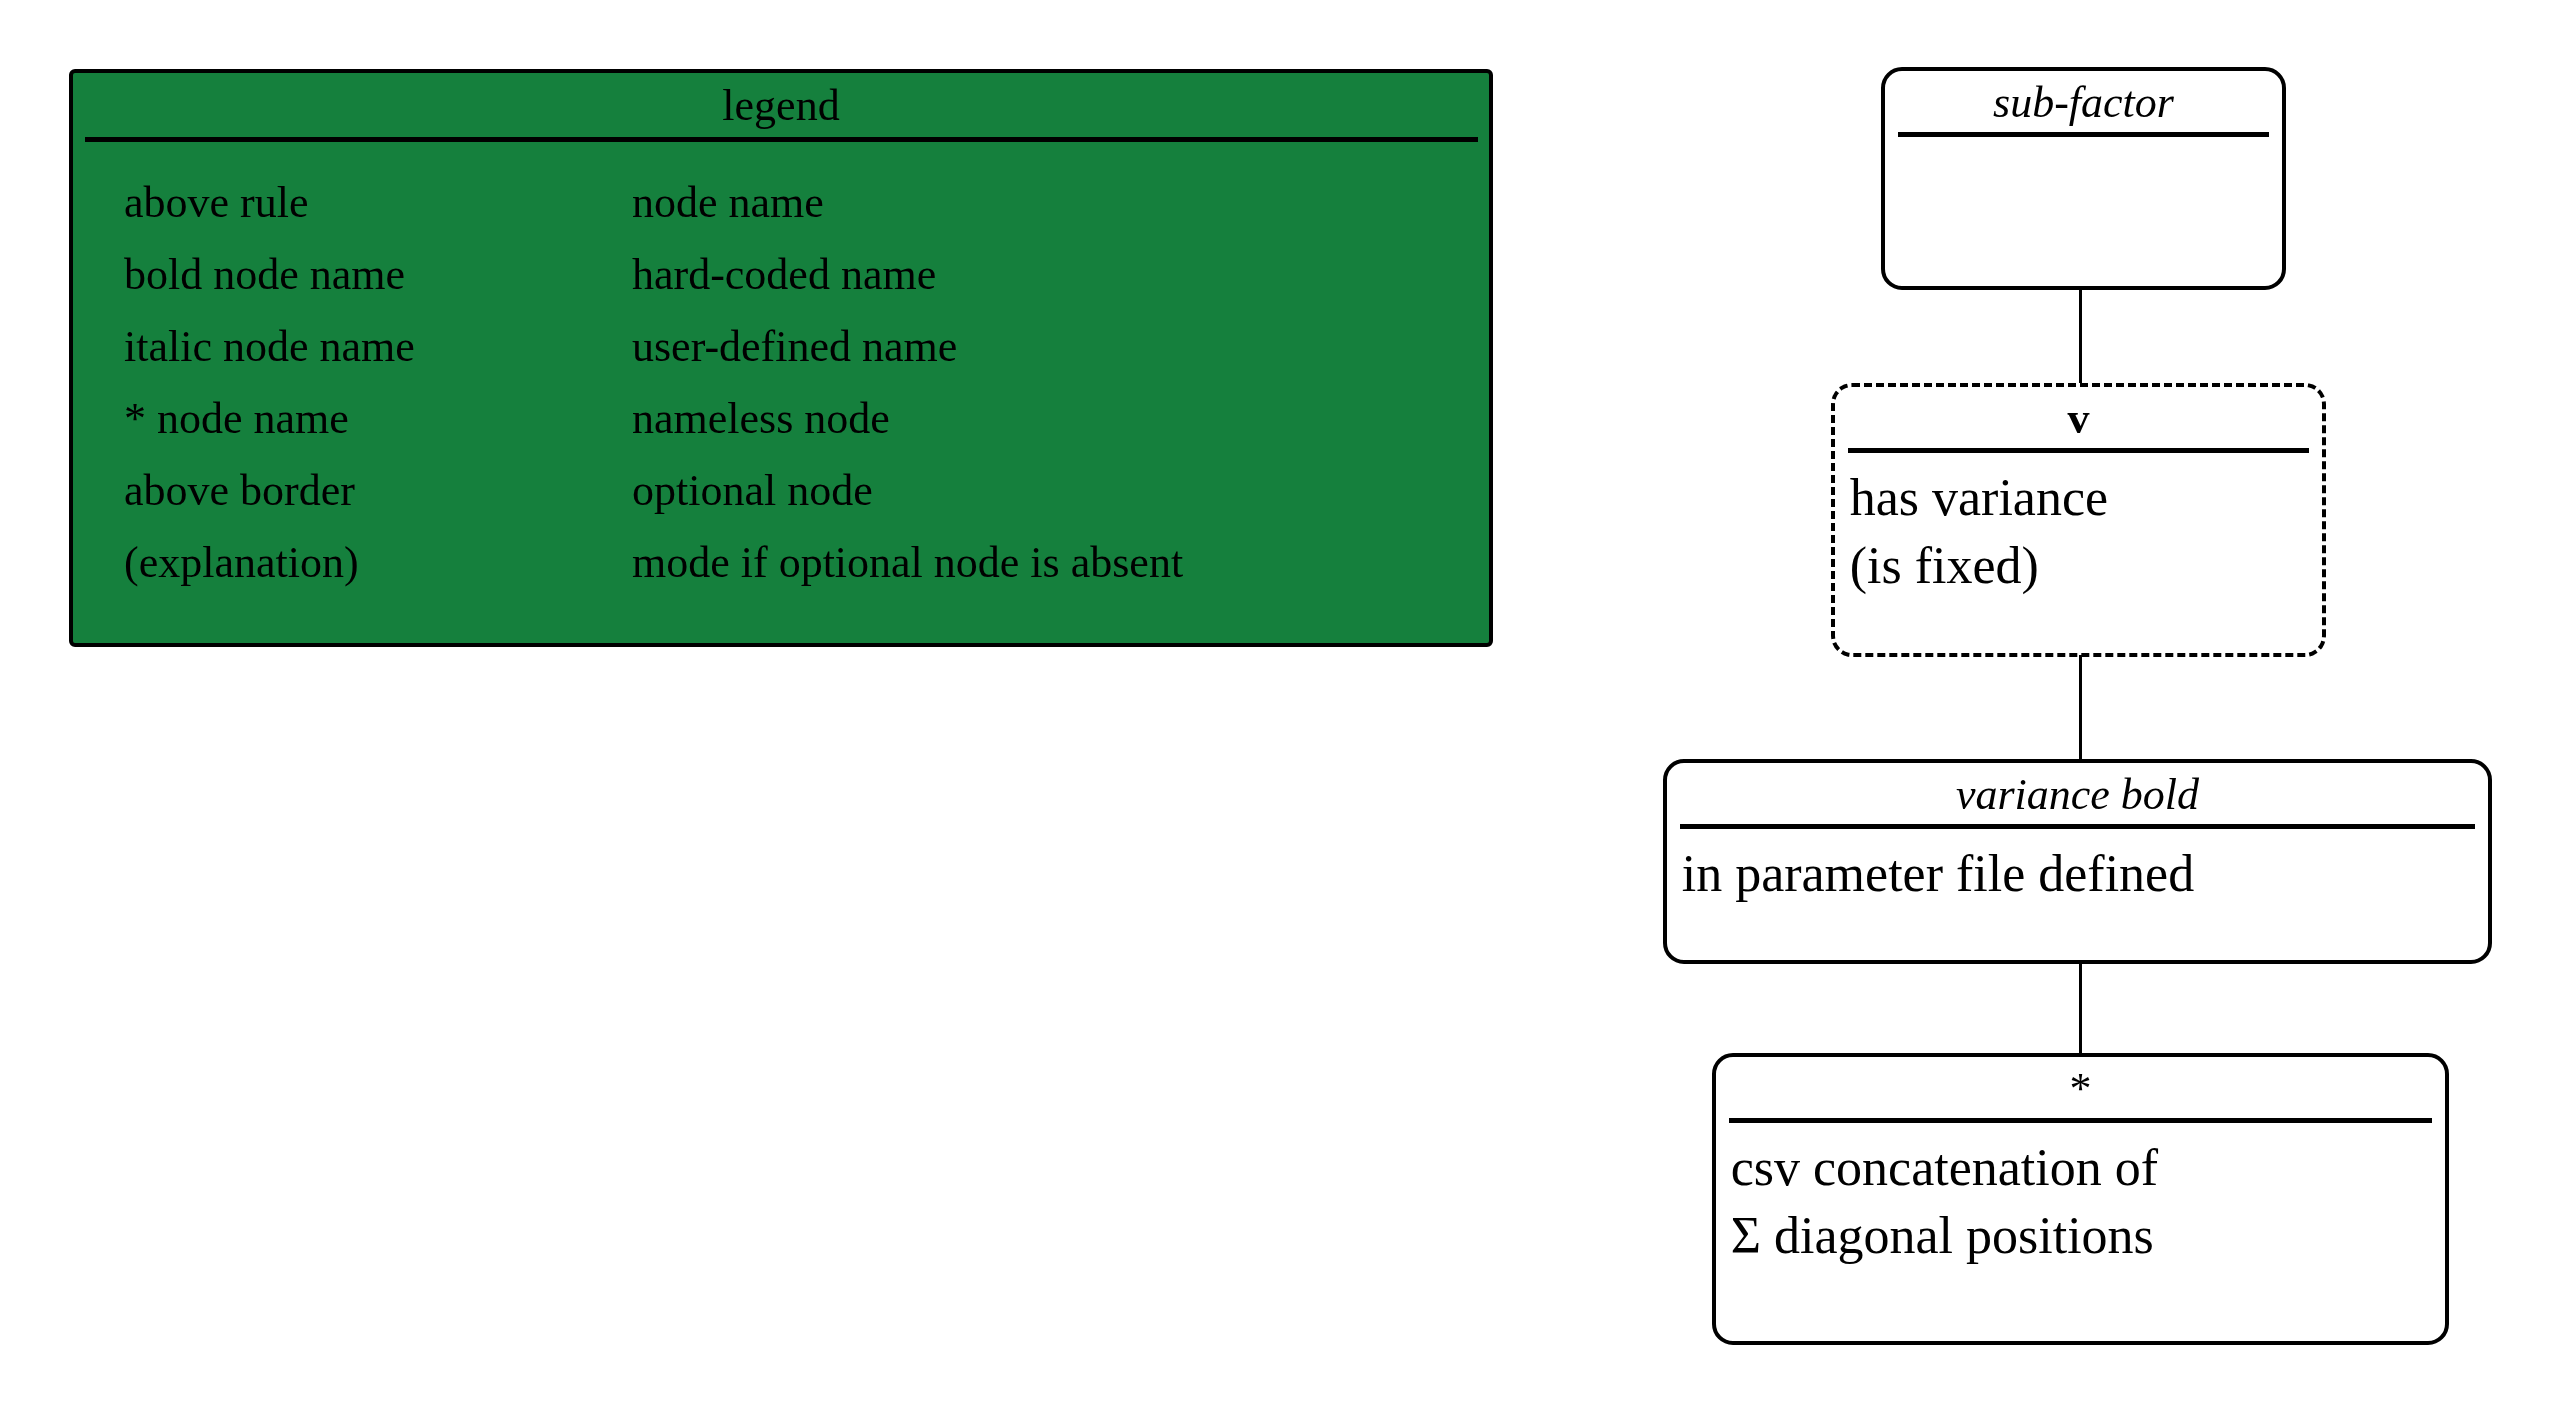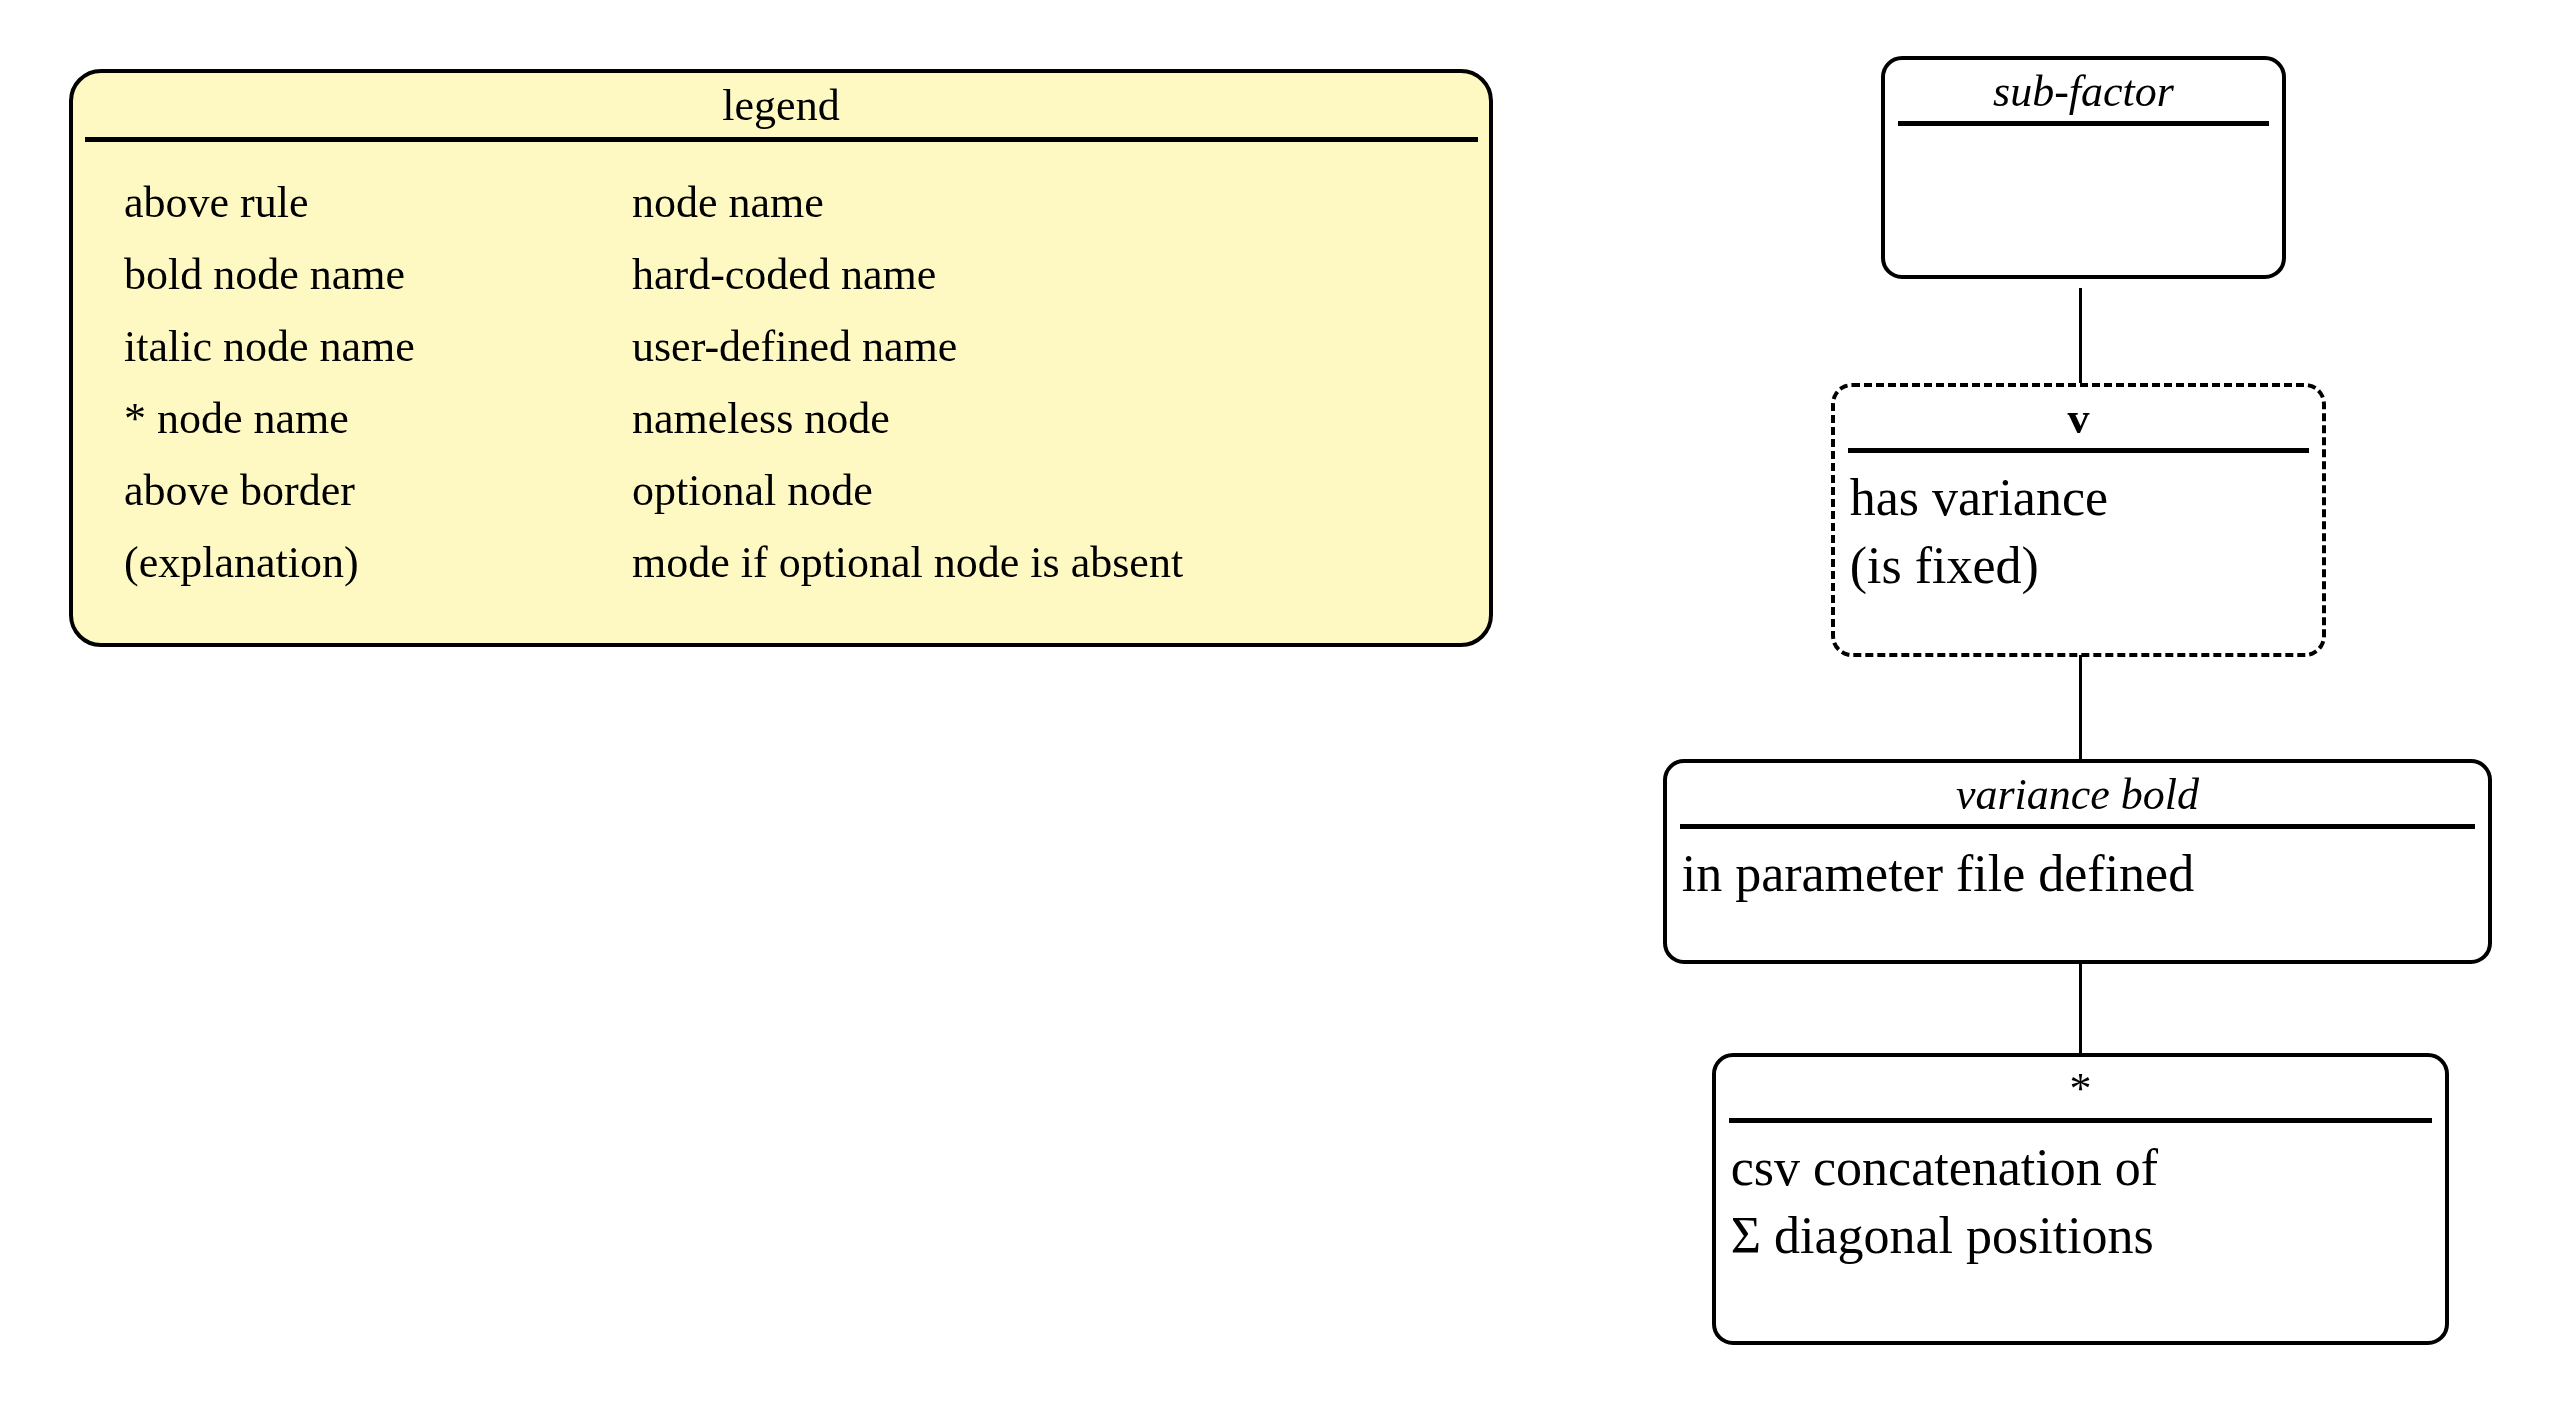--- a/index.html
+++ b/index.html
@@ -67,23 +67,23 @@
   }
 
   
   #legend-box {
     position: absolute;
     left: 69px;
     top: 69px;
     width: 1424px;
     height: 578px;
     box-sizing: border-box;
-    background: #fef9c3;
+    background: #15803d;
     border: 4.1px solid #000000;
-    border-radius: 32px;
+    border-radius: 6px;
   }
   #legend-title {
     text-align: center;
     font-size: 44px;
     line-height: 1.12;
     padding: 8.2px 0 1.6px 0;
   }
   #legend-rule {
     height: 4.9px;
     background: #000000;
@@ -139,21 +139,21 @@
       </div>
 
       <div class="legend-row">
         <span class="col-term">(explanation)</span>
         <span class="col-desc">mode if optional node is absent</span>
       </div>
 
     </div>
   </div>
 
-  <div class="node" id="node-sub-factor" style="left:1881px; top:56px; width:405px; height:223px;">
+  <div class="node" id="node-sub-factor" style="left:1881px; top:67px; width:405px; height:223px;">
     <div class="node-title italic">sub-factor</div>
     <div class="node-rule"></div>
     <div class="node-body empty"></div>
   </div>
 
   <div class="connector" style="left:2079px; top:288px; height:97px;"></div>
 
   <div class="node dashed" id="node-has-variance" style="left:1831px; top:383px; width:495px; height:274px;">
     <div class="node-title bold">v</div>
     <div class="node-rule"></div>

